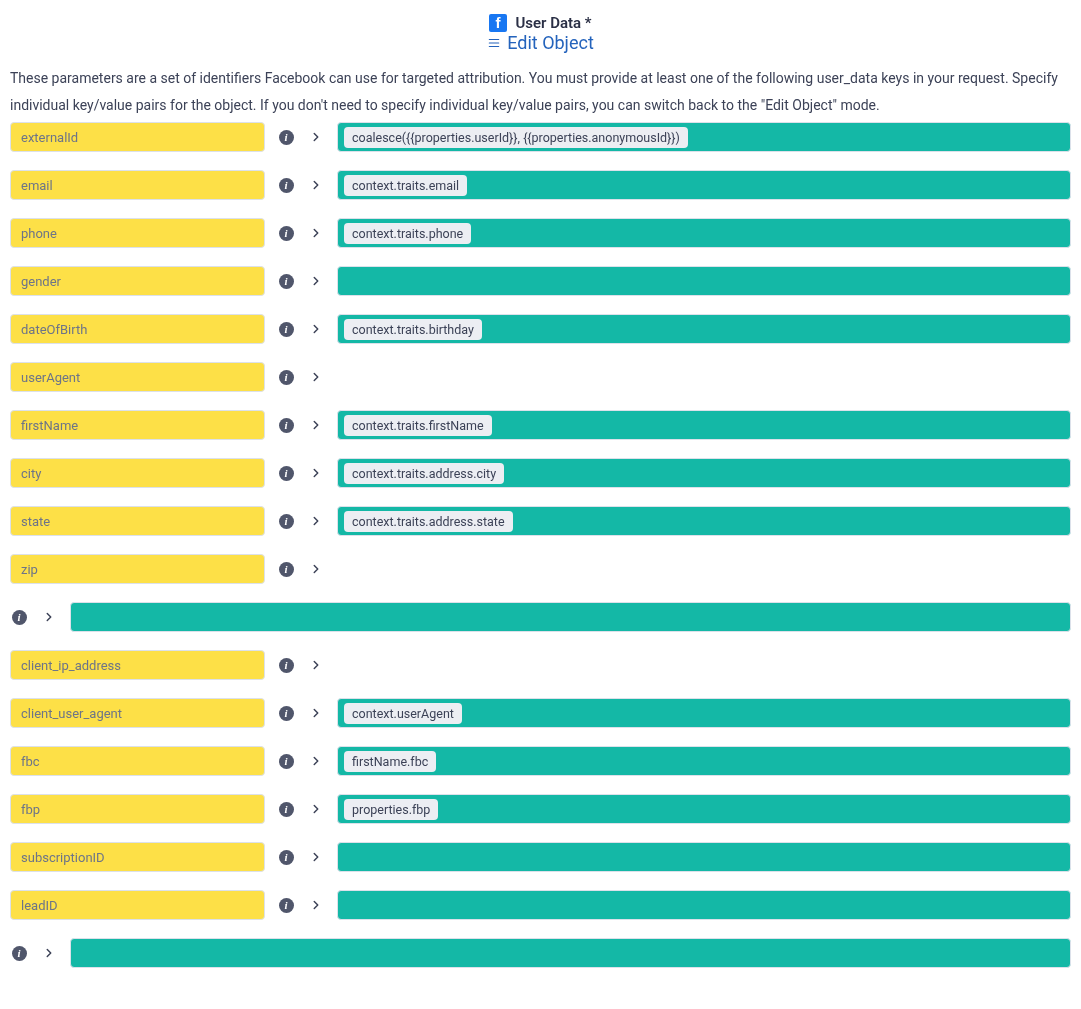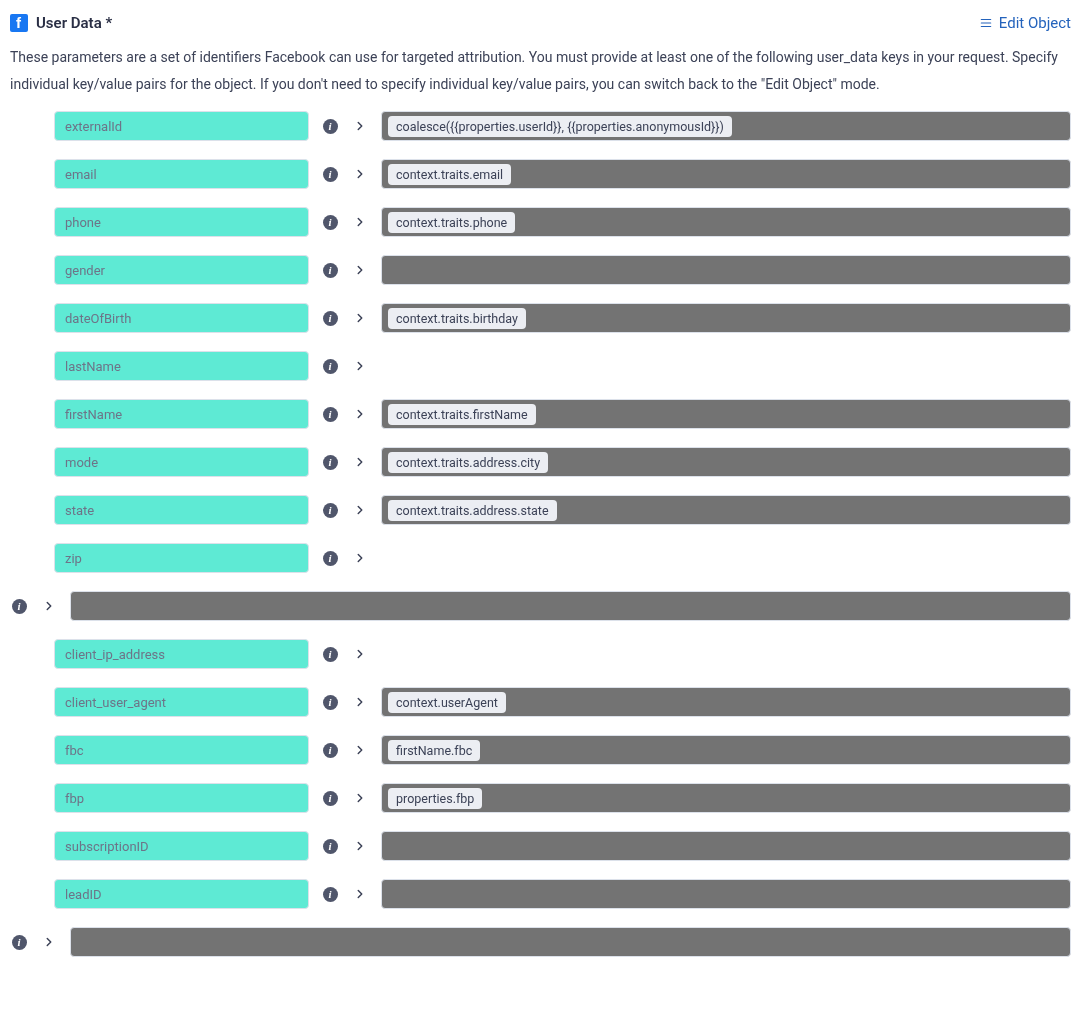--- a/index.html
+++ b/index.html
@@ -10,20 +10,21 @@
     font-size: 14px;
     color: #2a2f45;
     background: #fff;
     width: 1081px;
   }
   .header {
     display: flex;
     align-items: center;
     justify-content: space-between;
     padding: 4px 0 12px 0;
+    flex-direction: column;
   }
   .header-left {
     display: flex;
     align-items: center;
     gap: 8px;
   }
   .fb-icon {
     width: 18px;
     height: 18px;
     background: #1877F2;
@@ -44,51 +45,50 @@
   .section-title {
     font-weight: 600;
     font-size: 15px;
     color: #2a2f45;
   }
   .edit-link {
     display: flex;
     align-items: center;
     gap: 6px;
     color: #2463bc;
-    font-size: 15px;
+    font-size: 18px;
     cursor: pointer;
   }
   .edit-link svg {
     width: 14px;
     height: 14px;
     stroke: #2463bc;
   }
   .description {
     color: #3c4257;
     line-height: 1.9;
-    margin-bottom: 14px;
+    margin-bottom: 4px;
   }
   .rows { display: flex; flex-direction: column; gap: 18px; }
   .row {
     display: flex;
     align-items: stretch;
     gap: 12px;
   }
   .key-field {
     width: 255px;
     height: 30px;
     border: 1px solid #dce1ea;
     border-radius: 4px;
-    background: #5eead4;
+    background: #fde047;
     color: #6d7488;
     font-size: 13px;
     padding: 0 10px;
     display: flex;
     align-items: center;
-    margin-left: 44px;
   }
   .icon-col {
     display: flex;
     align-items: center;
     justify-content: center;
     width: 18px;
   }
   .info-icon {
     width: 15px;
     height: 15px;
@@ -107,21 +107,21 @@
   .chevron svg {
     width: 14px;
     height: 14px;
     stroke: #3c4257;
   }
   .value-field {
     flex: 1;
     min-height: 30px;
     border: 1px solid #dce1ea;
     border-radius: 4px;
-    background: #737373;
+    background: #14b8a6;
     display: flex;
     align-items: center;
     padding: 3px 6px;
   }
   .chip {
     background: #eceef3;
     border-radius: 4px;
     padding: 3px 8px;
     font-size: 12.5px;
     color: #3c4257;
@@ -211,21 +211,21 @@
       <div class="icon-col chevron">
         <svg viewBox="0 0 24 24" fill="none" stroke-width="2.5" stroke-linecap="round" stroke-linejoin="round">
           <polyline points="9 6 15 12 9 18"></polyline>
         </svg>
       </div>
       <div class="value-field">
         <span class="chip">context.traits.birthday</span>
       </div>
     </div>
     <div class="row">
-      <div class="key-field">lastName</div>
+      <div class="key-field">userAgent</div>
       <div class="icon-col">
         <div class="info-icon">i</div>
       </div>
       <div class="icon-col chevron">
         <svg viewBox="0 0 24 24" fill="none" stroke-width="2.5" stroke-linecap="round" stroke-linejoin="round">
           <polyline points="9 6 15 12 9 18"></polyline>
         </svg>
       </div>
     </div>
     <div class="row">
@@ -236,21 +236,21 @@
       <div class="icon-col chevron">
         <svg viewBox="0 0 24 24" fill="none" stroke-width="2.5" stroke-linecap="round" stroke-linejoin="round">
           <polyline points="9 6 15 12 9 18"></polyline>
         </svg>
       </div>
       <div class="value-field">
         <span class="chip">context.traits.firstName</span>
       </div>
     </div>
     <div class="row">
-      <div class="key-field">mode</div>
+      <div class="key-field">city</div>
       <div class="icon-col">
         <div class="info-icon">i</div>
       </div>
       <div class="icon-col chevron">
         <svg viewBox="0 0 24 24" fill="none" stroke-width="2.5" stroke-linecap="round" stroke-linejoin="round">
           <polyline points="9 6 15 12 9 18"></polyline>
         </svg>
       </div>
       <div class="value-field">
         <span class="chip">context.traits.address.city</span>

